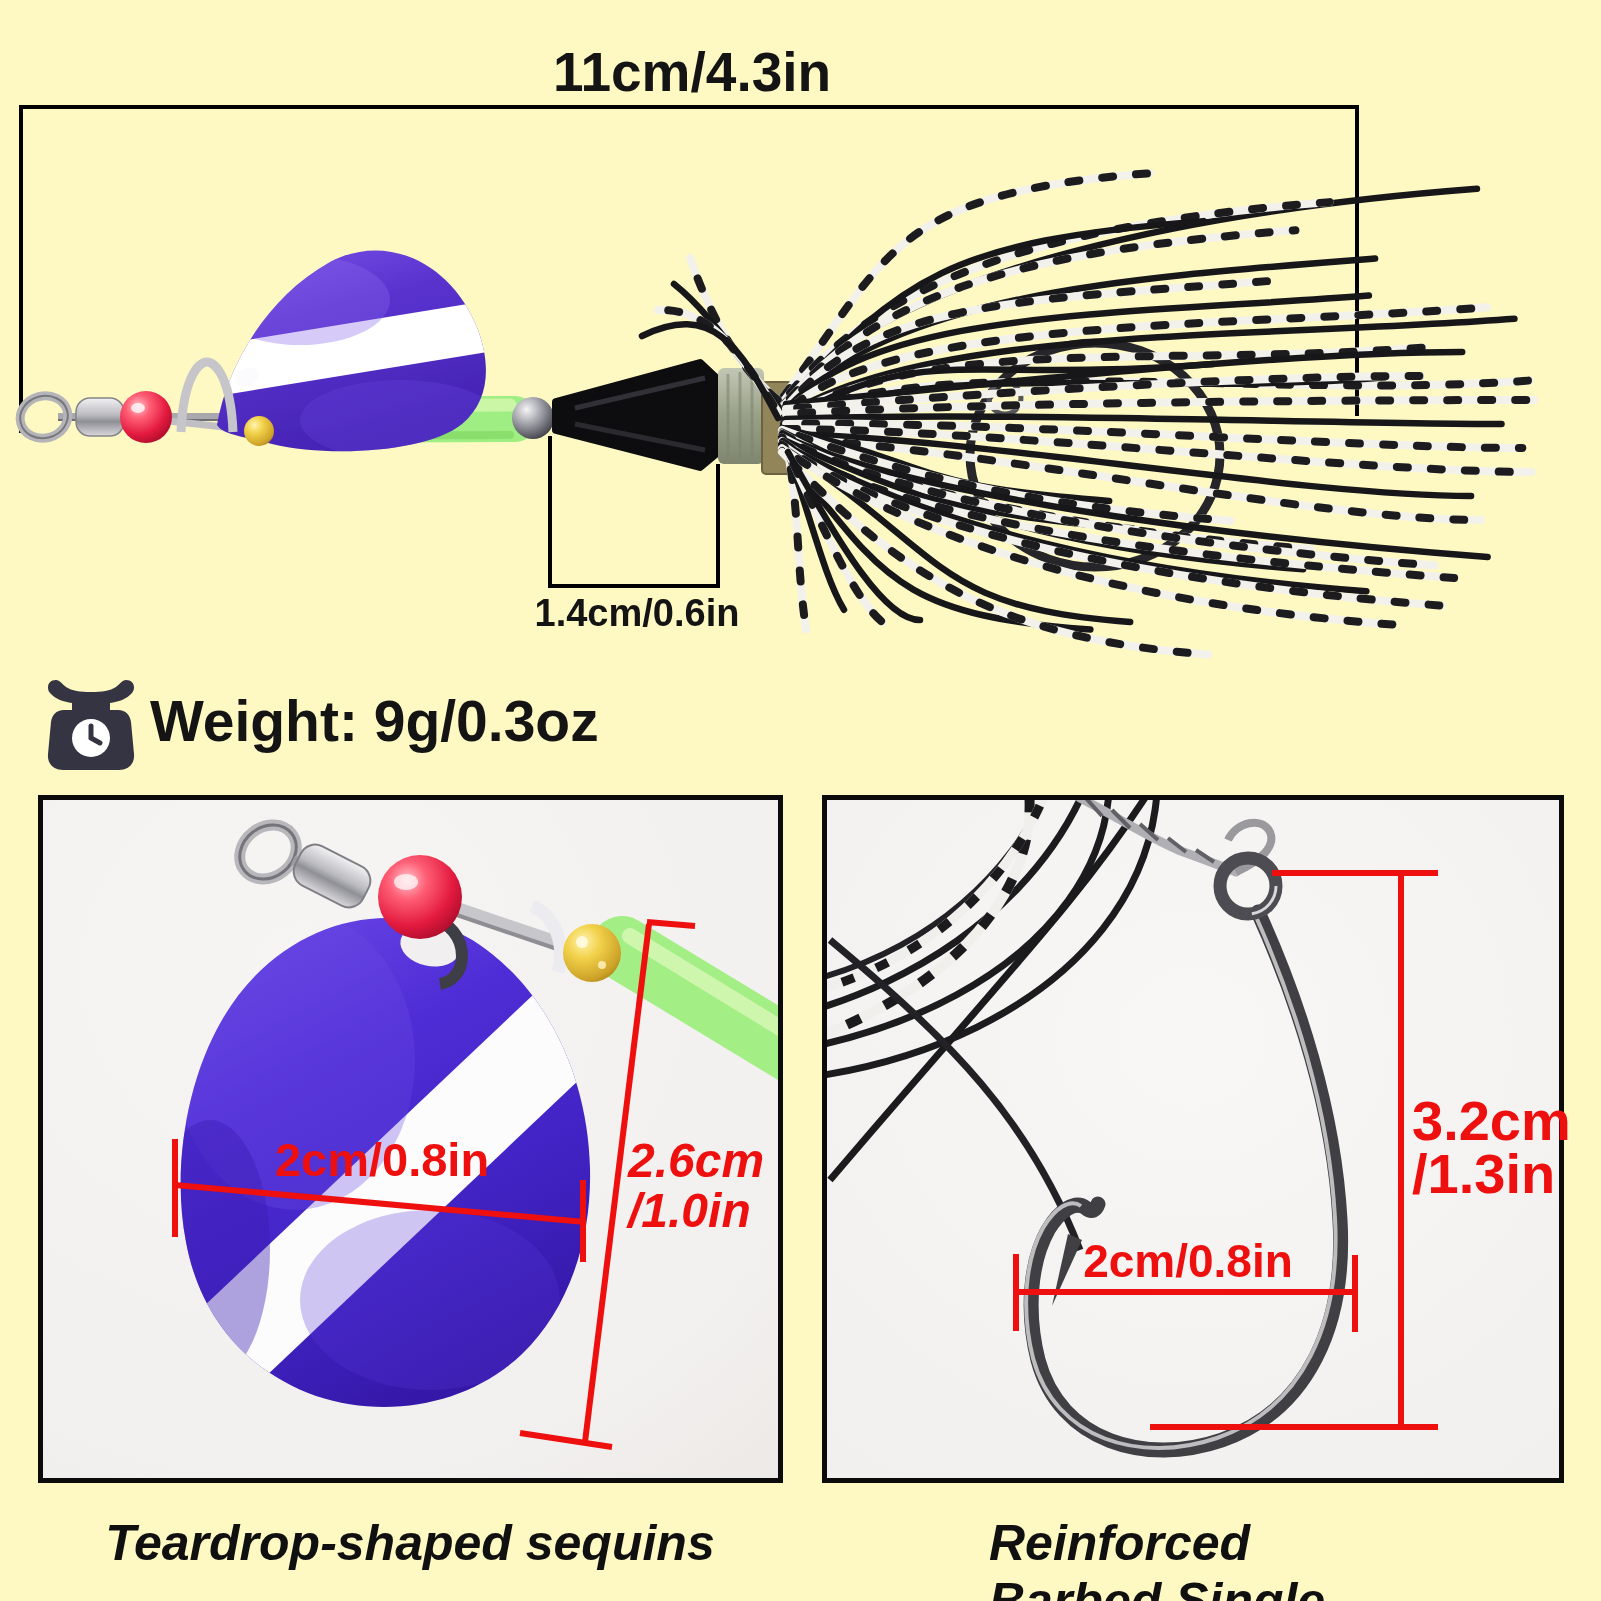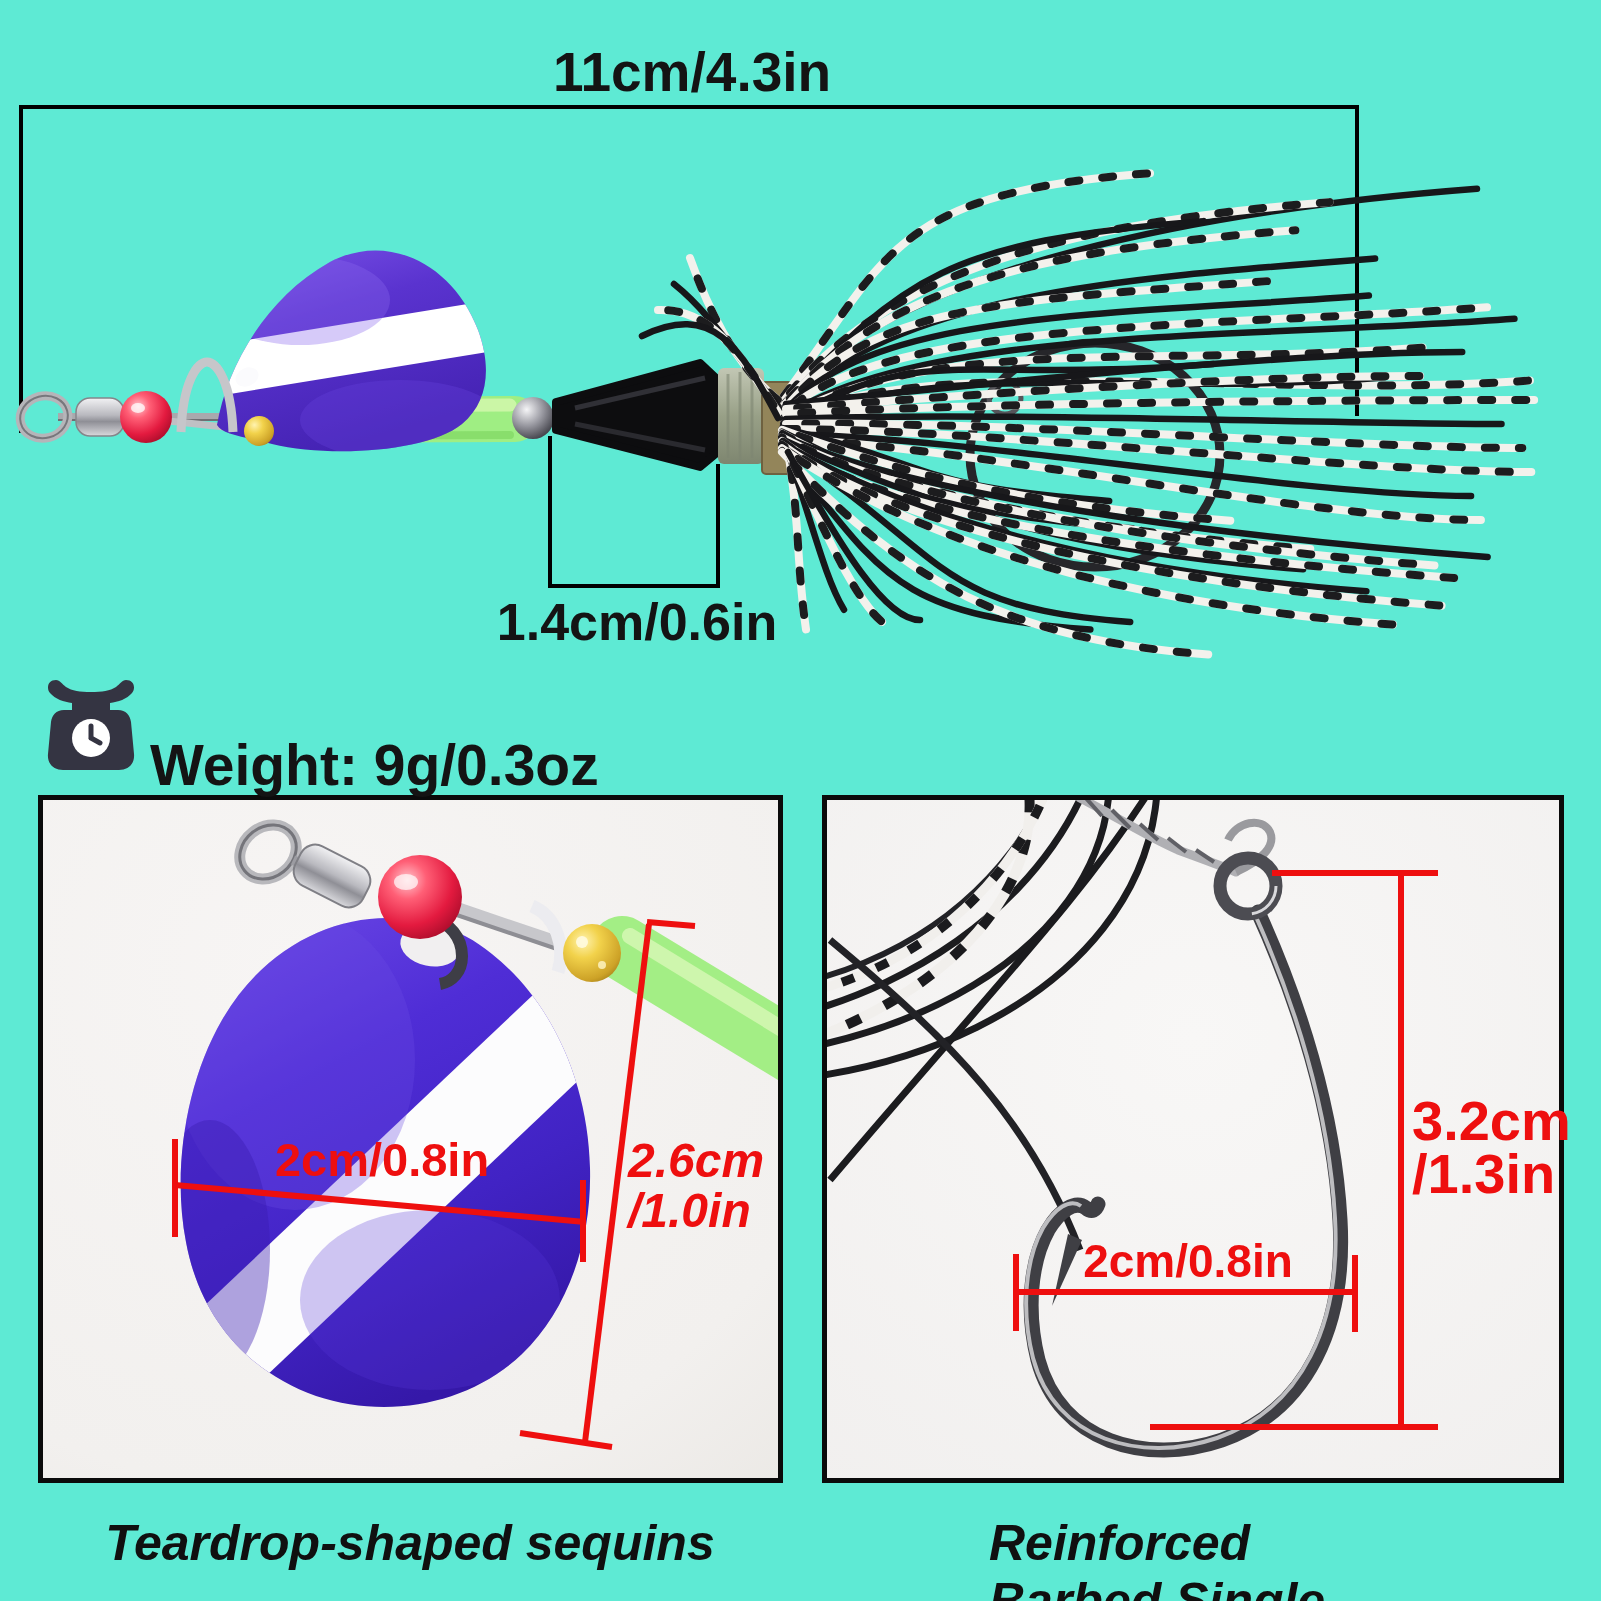--- a/index.html
+++ b/index.html
@@ -1,27 +1,27 @@
 <!DOCTYPE html>
 <html><head>
 <meta charset="utf-8">
 <style>
   html,body{margin:0;padding:0;background:#ffffff;}
-  #canvas{position:relative;width:1601px;height:1601px;background:#5eead4;overflow:hidden;
+  #canvas{position:relative;width:1601px;height:1601px;background:#fef9c3;overflow:hidden;
           font-family:"Liberation Sans","DejaVu Sans",sans-serif;}
   #art{position:absolute;left:0;top:0;}
   .panel{position:absolute;border:5px solid #0b0b0b;box-sizing:border-box;background:transparent;}
   #panel-left{left:38px;top:795px;width:745px;height:688px;}
   #panel-right{left:822px;top:795px;width:742px;height:688px;}
   .lbl{position:absolute;font-weight:bold;color:#141414;white-space:nowrap;}
   .red{color:#ee0f0f;}
   .center{transform:translateX(-50%);}
   #dim-top{left:692px;top:40px;font-size:55px;}
-  #dim-head{left:637px;top:592px;font-size:52px;}
-  #weight-text{left:150px;top:732px;font-size:57px;}
+  #dim-head{left:637px;top:592px;font-size:38px;}
+  #weight-text{left:150px;top:688px;font-size:57px;}
   #lp-width{left:382px;top:1132px;font-size:47px;}
   #lp-height{left:628px;top:1136px;font-size:48px;line-height:50px;font-weight:bold;font-style:italic;}
   #rp-height{left:1412px;top:1094px;font-size:56px;line-height:53px;font-weight:bold;}
   #rp-width{left:1188px;top:1234px;font-size:46px;}
   .caption{position:absolute;top:1514px;font-size:50px;font-weight:700;color:#101010;font-style:italic;}
   #caption-left{left:410px;}
   #caption-right{left:1193px;}
   #weight-icon{position:absolute;left:46px;top:676px;width:90px;height:96px;}
 </style>
 </head>

